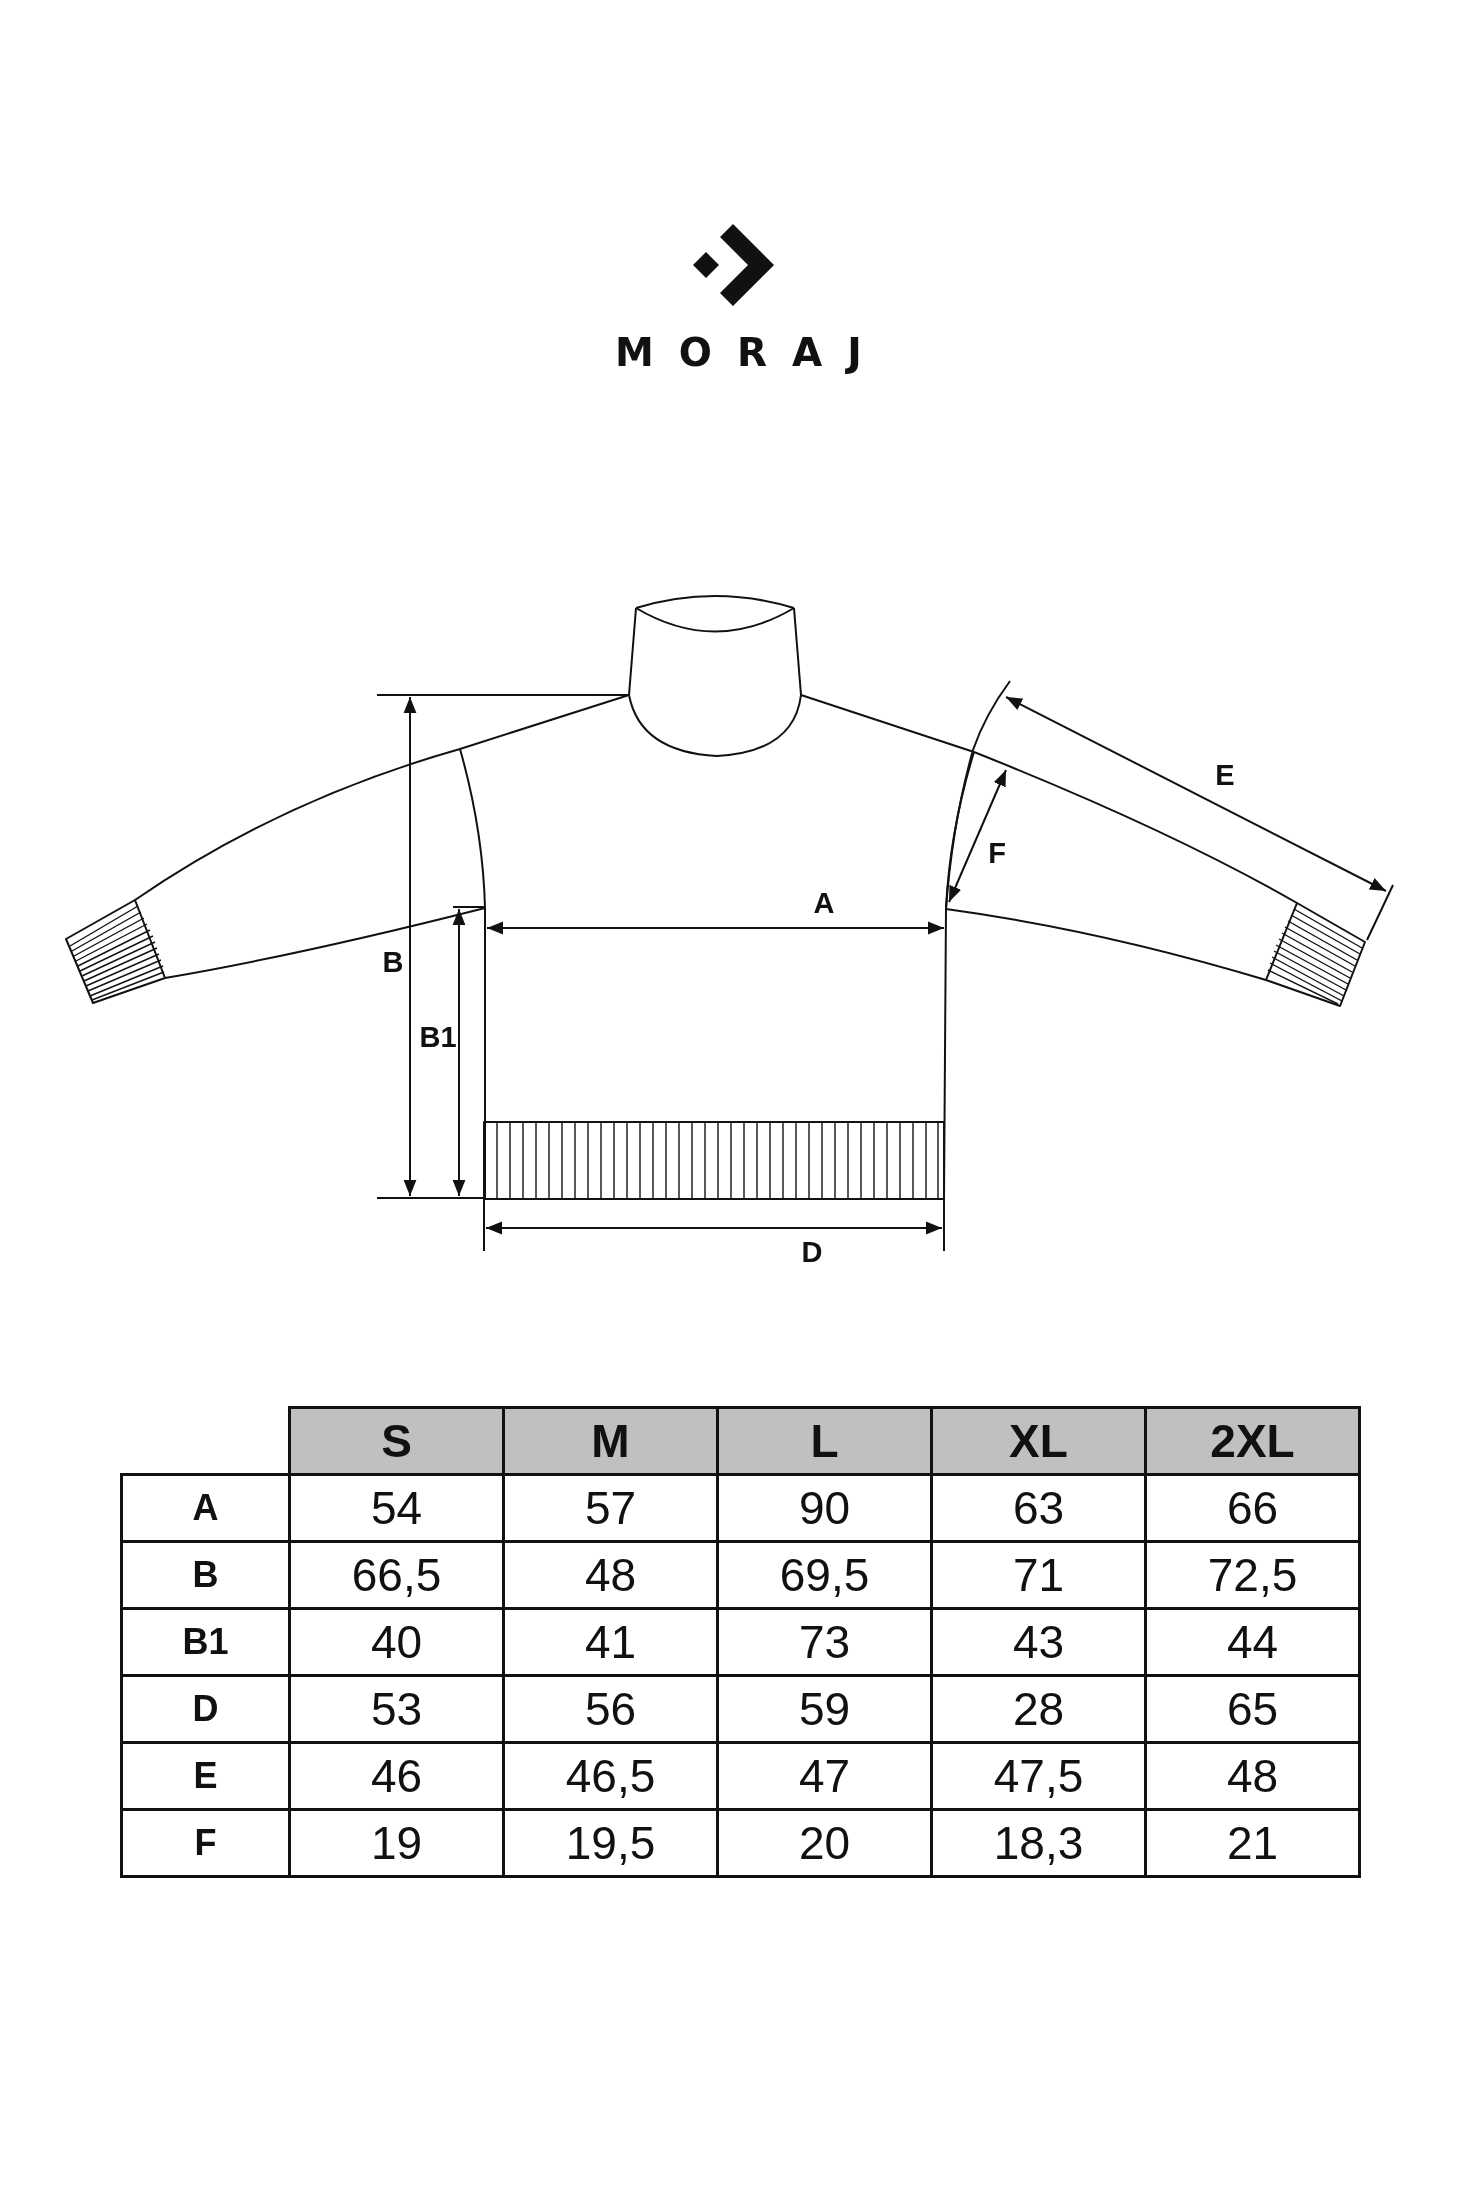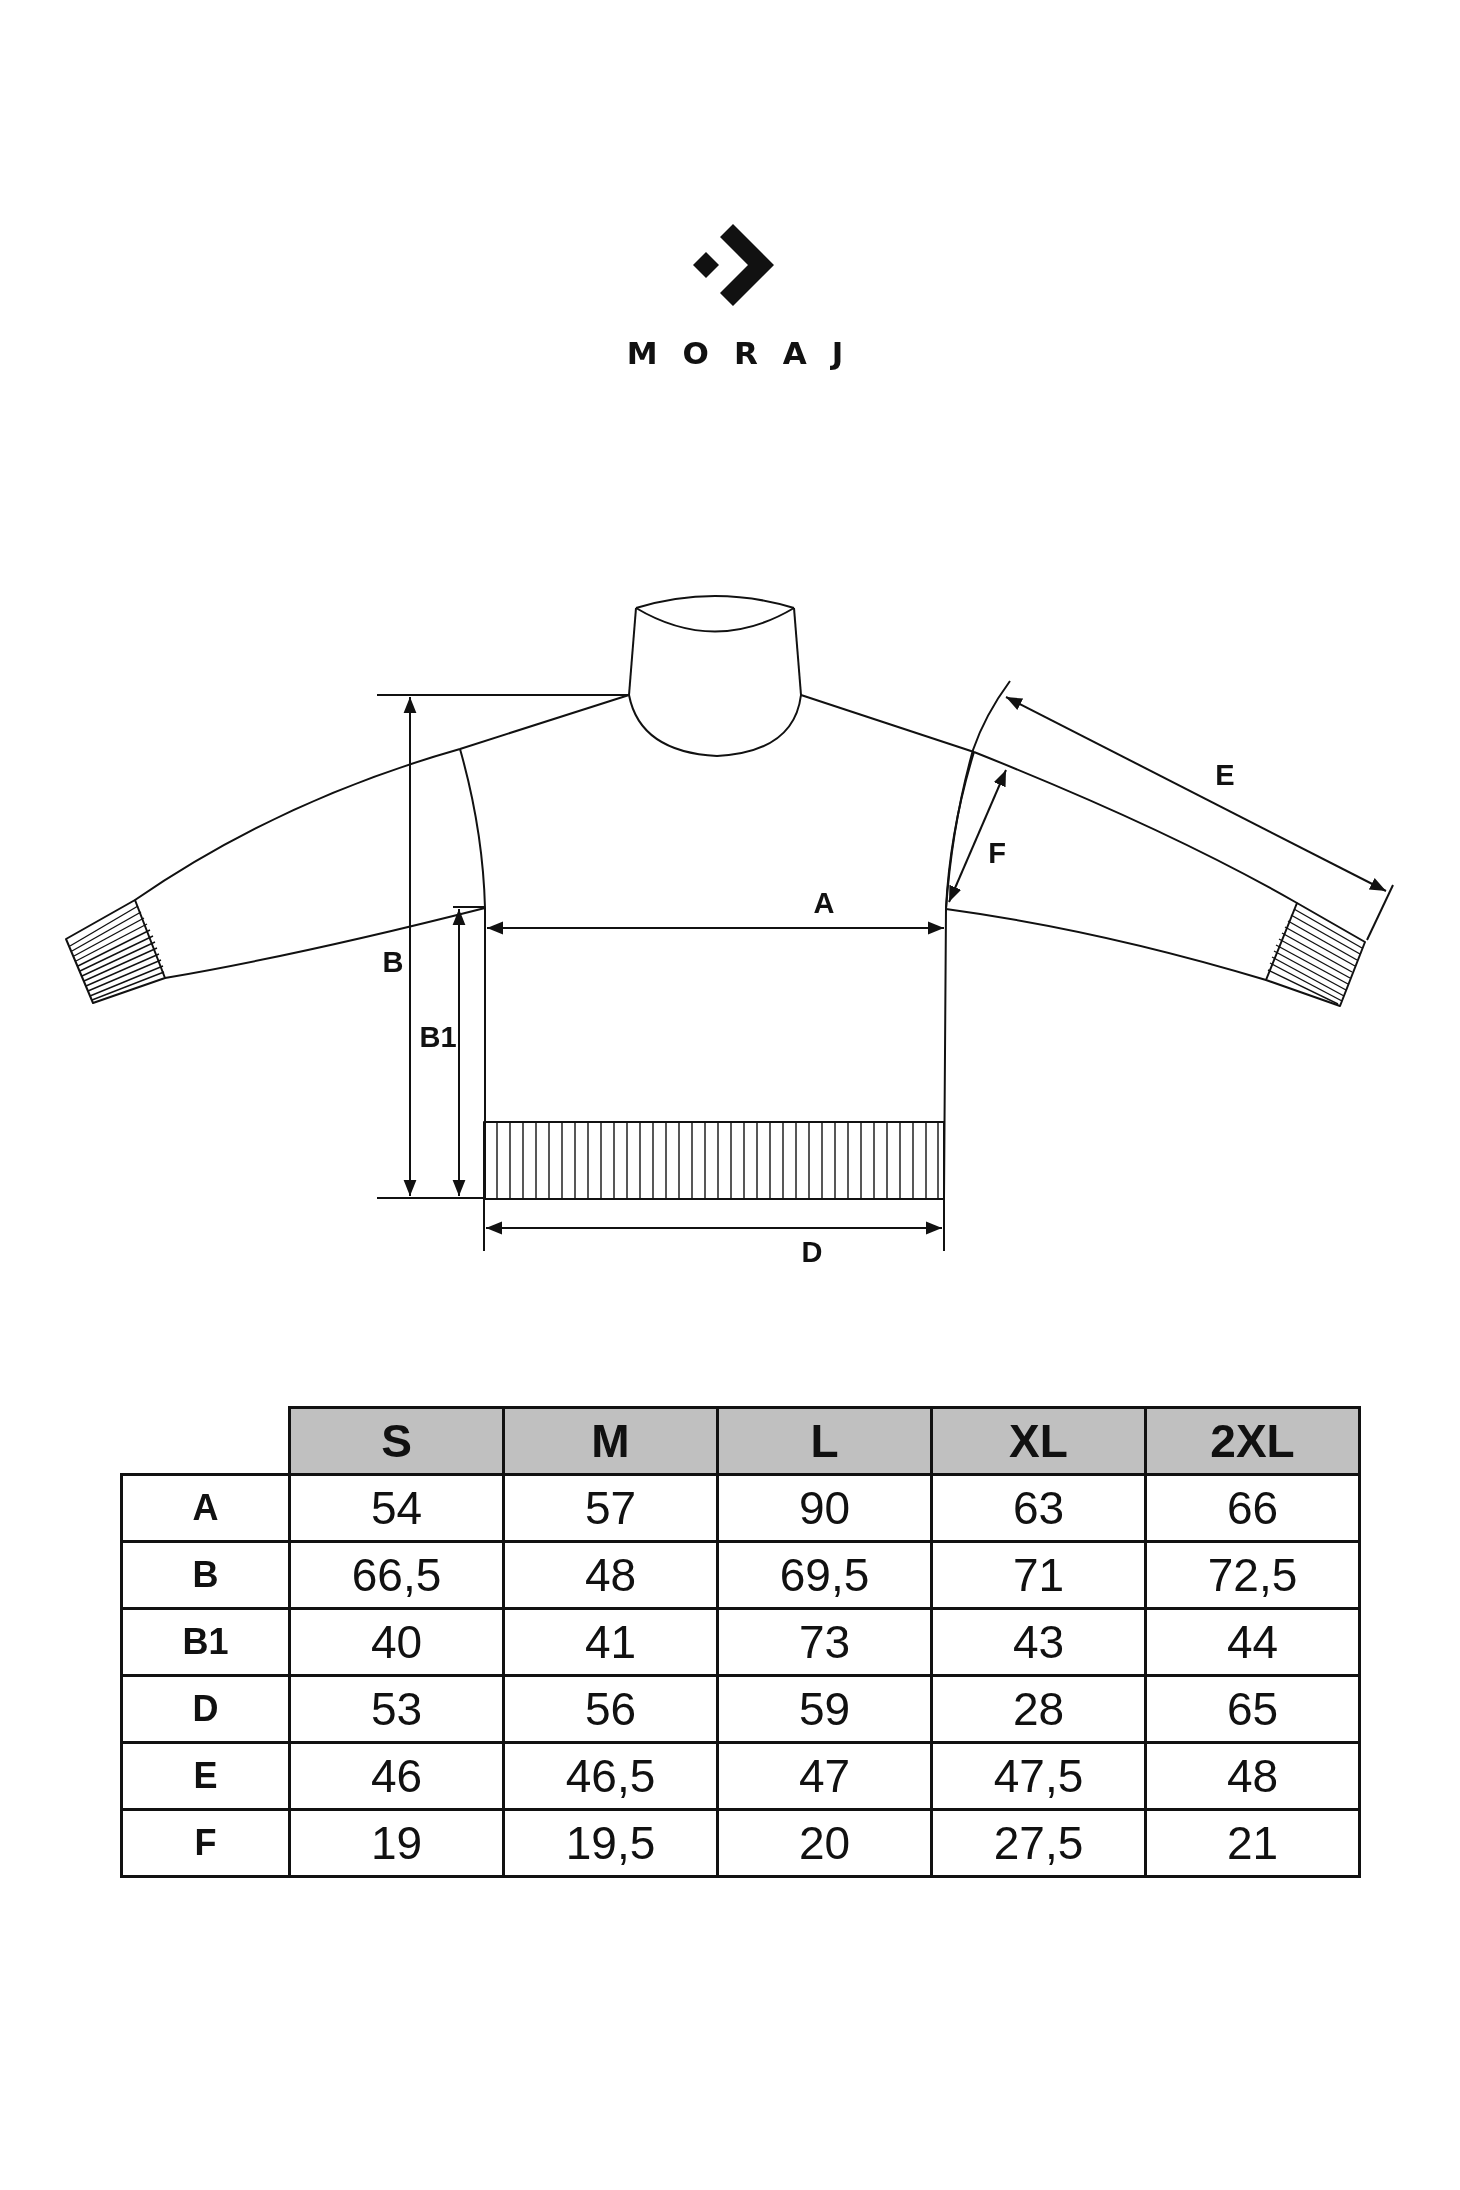--- a/index.html
+++ b/index.html
@@ -1,18 +1,18 @@
 <!DOCTYPE html>
 <html><head>
 <meta charset="utf-8">
 <style>
   html, body { margin: 0; padding: 0; background: #ffffff; }
   body { width: 1460px; height: 2190px; position: relative; overflow: hidden; font-family: "Liberation Sans", sans-serif; color: #111; }
   #logo-svg { position: absolute; left: 0; top: 0; }
-  .brand-name { position: absolute; left: 590px; top: 336px; width: 290px; text-align: center; font-family: "DejaVu Sans", sans-serif; font-size: 31px; font-weight: bold; letter-spacing: 25px; text-indent: 25px; color: #111; line-height: 34px; }
+  .brand-name { position: absolute; left: 590px; top: 336px; width: 290px; text-align: center; font-family: "DejaVu Sans", sans-serif; font-size: 39px; font-weight: bold; letter-spacing: 25px; text-indent: 25px; color: #111; line-height: 34px; }
   #diagram { position: absolute; left: 0; top: 0; }
   .dim-label { position: absolute; font-family: "Liberation Sans", sans-serif; font-weight: bold; font-size: 29px; color: #111; line-height: 30px; transform: translate(-50%, -50%); }
   table.size-table { position: absolute; left: 120px; top: 1406px; border-collapse: collapse; table-layout: fixed; }
   table.size-table td, table.size-table th { border: 3px solid #111; padding: 0; height: 64px; text-align: center; vertical-align: middle; }
   table.size-table th.size-head { background: #c0c0c0; font-family: "Liberation Sans", sans-serif; font-weight: bold; font-size: 46px; }
   table.size-table th.corner { border: none; background: #ffffff; }
   table.size-table td.row-label { font-weight: bold; font-size: 36px; }
   table.size-table td.val { font-size: 46px; font-weight: normal; margin-top: 32px; }
   col.c-label { width: 168px; }
   col.c-size { width: 214px; }
@@ -234,17 +234,17 @@
       <td class="val">46,5</td>
       <td class="val">47</td>
       <td class="val">47,5</td>
       <td class="val">48</td>
     </tr>
     <tr>
       <td class="row-label">F</td>
       <td class="val">19</td>
       <td class="val">19,5</td>
       <td class="val">20</td>
-      <td class="val">27,5</td>
+      <td class="val">18,3</td>
       <td class="val">21</td>
     </tr>
   </tbody>
 </table>
 
 </body></html>

